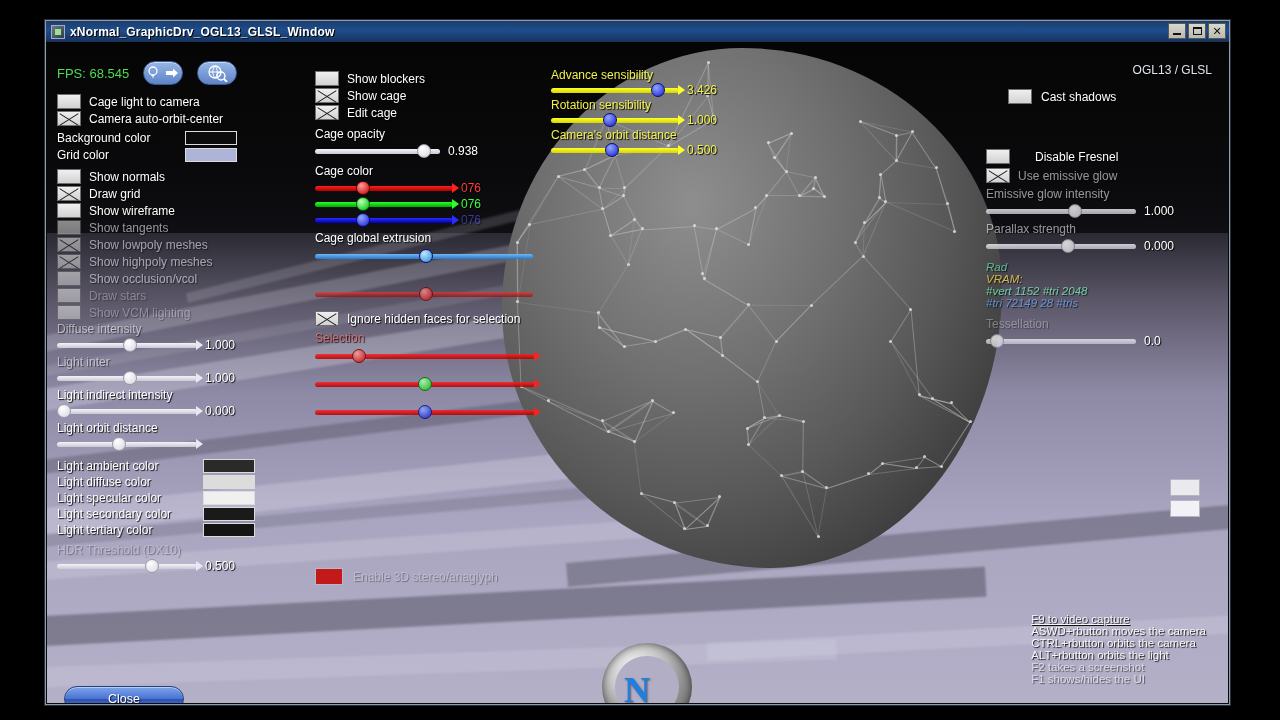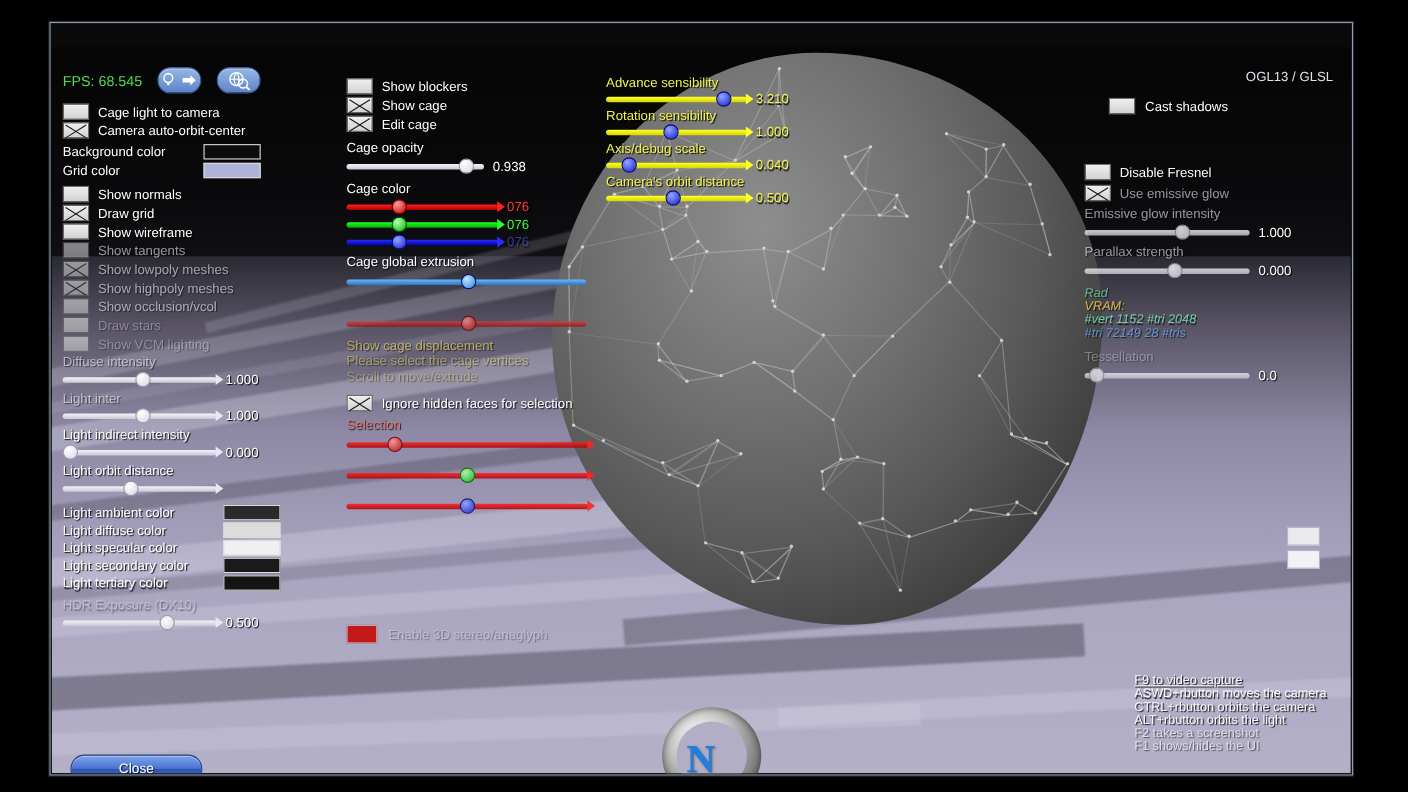--- a/index.html
+++ b/index.html
@@ -158,20 +158,35 @@
     box-shadow:inset 0 1px 0 rgba(255,255,255,.5);
   }
 </style>
 </head>
 <body>
 
 <div id="root">
 
   <div class="window">
 
+    <div class="titlebar">
+      <div class="title-icon"></div>
+      <div class="titlebar-text">xNormal_GraphicDrv_OGL13_GLSL_Window</div>
+      <div class="win-btns">
+        <div class="win-btn wb-min">
+            <i></i>
+          </div>
+        <div class="win-btn wb-max">
+            <i></i>
+          </div>
+        <div class="win-btn wb-close">
+            <i>✕</i>
+          </div>
+      </div>
+    </div>
 
     <div class="viewport">
       <div class="scene-dark"></div>
       <div class="scene-floor"></div>
 
       <div id="streaks">
           <div class="streak" style="left: -40px; top: 300px; width: 700px; height: 16px; transform: rotate(-11deg); opacity: 0.4; filter: blur(1px);"></div>
           <div class="streak" style="left: -60px; top: 355px; width: 820px; height: 22px; transform: rotate(-9deg); opacity: 0.55; filter: blur(1px);"></div>
           <div class="streak d" style="left: -30px; top: 420px; width: 640px; height: 14px; transform: rotate(-7deg); opacity: 0.35; filter: blur(1px);"></div>
           <div class="streak" style="left: -50px; top: 470px; width: 900px; height: 26px; transform: rotate(-6deg); opacity: 0.5; filter: blur(1px);"></div>
@@ -703,21 +718,21 @@
               <div class="swatch" style="background: rgb(26, 26, 26);"></div>
             </div>
             <div class="row" style="margin-bottom: 2px; gap: 6px;">
               <div class="lbl" style="width: 140px;">Light tertiary color</div>
               <div class="swatch" style="background: rgb(20, 20, 20);"></div>
             </div>
           </div>
 
         <div style="margin-top:6px;" id="lp-exposure">
             <div style="margin-bottom: 3px;">
-              <div class="lbl vdim">HDR Exposure (DX10)</div>
+              <div class="lbl vdim">HDR Threshold (DX10)</div>
               <div class="row" style="gap: 8px; margin-top: 2px;">
                 <div class="slider arrow " style="width: 140px;">
                   <div class="track"></div>
                   <div class="knob " style="left: 88px;"></div>
                 </div>
                 <div class="val vdim">0.500</div>
               </div>
             </div>
           </div>
       </div>
@@ -777,25 +792,20 @@
         <div class="lbl" style="margin-top:4px;">Cage global extrusion</div>
         <div class="slider" style="width:218px;margin-top:4px;">
           <div class="track" style="background:linear-gradient(to bottom,#6fb8f5,#2a76c8);"></div>
           <div class="knob bluegem" style="left:104px;background:radial-gradient(circle at 35% 30%,#bfe4ff,#2a8ad8);"></div>
         </div>
         <div class="slider" style="width:218px;margin-top:24px;opacity:.75;">
           <div class="track" style="background:linear-gradient(to bottom,#e03c3c,#8e1212);"></div>
           <div class="knob redgem" style="left:104px;"></div>
         </div>
 
-        <div id="cg-hints" style="margin-top:6px;">
-            <div style="color: rgb(232, 212, 90); font-size: 12px; opacity: 0.62; text-shadow: rgb(0, 0, 0) 1px 1px 1px; white-space: nowrap;">Show cage displacement</div>
-            <div style="color: rgb(232, 212, 90); font-size: 12px; opacity: 0.49; text-shadow: rgb(0, 0, 0) 1px 1px 1px; white-space: nowrap;">Please select the cage vertices</div>
-            <div style="color: rgb(232, 212, 90); font-size: 12px; opacity: 0.36; text-shadow: rgb(0, 0, 0) 1px 1px 1px; white-space: nowrap;">Scroll to move/extrude</div>
-          </div>
 
         <div class="row" style="margin-top:10px;gap:8px;">
           <div class="chk on"></div>
           <div class="lbl">Ignore hidden faces for selection</div>
         </div>
 
         <div style="margin-top:5px;color:#e86f6f;font-size:12px;opacity:.8;text-shadow:1px 1px 1px #000;">Selection</div>
 
         <div id="cg-sel" style="margin-top:4px;">
             <div class="slider arrow red" style="width: 220px; margin-bottom: 14px; opacity: 0.85;">
@@ -821,44 +831,34 @@
 
       <div style="position:absolute;left:504px;top:25px;width:180px;">
         <div id="cam-sliders">
             <div style="margin-bottom: 1px;">
               <div style="color: rgb(242, 242, 74); font-size: 12px; text-shadow: rgb(0, 0, 0) 1px 1px 1px; white-space: nowrap;">Advance sensibility</div>
               <div class="row" style="gap: 8px; margin-top: 1px;">
                 <div class="slider arrow yellow" style="width: 128px;">
                   <div class="track"></div>
                   <div class="knob bluegem" style="left: 100px;"></div>
                 </div>
-                <div class="val" style="color: rgb(242, 242, 74);">3.210</div>
+                <div class="val" style="color: rgb(242, 242, 74);">3.426</div>
               </div>
             </div>
             <div style="margin-bottom: 1px;">
               <div style="color: rgb(242, 242, 74); font-size: 12px; text-shadow: rgb(0, 0, 0) 1px 1px 1px; white-space: nowrap;">Rotation sensibility</div>
               <div class="row" style="gap: 8px; margin-top: 1px;">
                 <div class="slider arrow yellow" style="width: 128px;">
                   <div class="track"></div>
                   <div class="knob bluegem" style="left: 52px;"></div>
                 </div>
                 <div class="val" style="color: rgb(242, 242, 74);">1.000</div>
               </div>
             </div>
             <div style="margin-bottom: 1px;">
-              <div style="color: rgb(242, 242, 74); font-size: 12px; text-shadow: rgb(0, 0, 0) 1px 1px 1px; white-space: nowrap;">Axis/debug scale</div>
-              <div class="row" style="gap: 8px; margin-top: 1px;">
-                <div class="slider arrow yellow" style="width: 128px;">
-                  <div class="track"></div>
-                  <div class="knob bluegem" style="left: 14px;"></div>
-                </div>
-                <div class="val" style="color: rgb(242, 242, 74);">0.040</div>
-              </div>
-            </div>
-            <div style="margin-bottom: 1px;">
               <div style="color: rgb(242, 242, 74); font-size: 12px; text-shadow: rgb(0, 0, 0) 1px 1px 1px; white-space: nowrap;">Camera's orbit distance</div>
               <div class="row" style="gap: 8px; margin-top: 1px;">
                 <div class="slider arrow yellow" style="width: 128px;">
                   <div class="track"></div>
                   <div class="knob bluegem" style="left: 54px;"></div>
                 </div>
                 <div class="val" style="color: rgb(242, 242, 74);">0.500</div>
               </div>
             </div>
           </div>
@@ -867,21 +867,21 @@
       <div style="position:absolute;right:16px;top:18px;width:240px;">
         <div style="text-align:right;">
           <div style="font-size:12px;color:#dfe3ee;margin-top:2px;text-shadow:1px 1px 1px #000;">OGL13 / GLSL</div>
         </div>
         <div class="row" style="margin-top:12px;gap:9px;justify-content:flex-start;padding-left:36px;">
           <div class="chk"></div>
           <div class="lbl">Cast shadows</div>
         </div>
 
         <div id="rp-checks" style="margin-top:45px;padding-left:14px;">
-            <div class="row" style="margin-bottom: 4px; gap: 8px;">
+            <div class="row" style="margin-bottom: 4px; gap: 25px;">
               <div class="chk"></div>
               <div class="lbl">Disable Fresnel</div>
             </div>
             <div class="row" style="margin-bottom: 4px; gap: 8px;">
               <div class="chk on"></div>
               <div class="lbl dim">Use emissive glow</div>
             </div>
           </div>
 
         <div style="padding-left:14px;margin-top:2px;">

